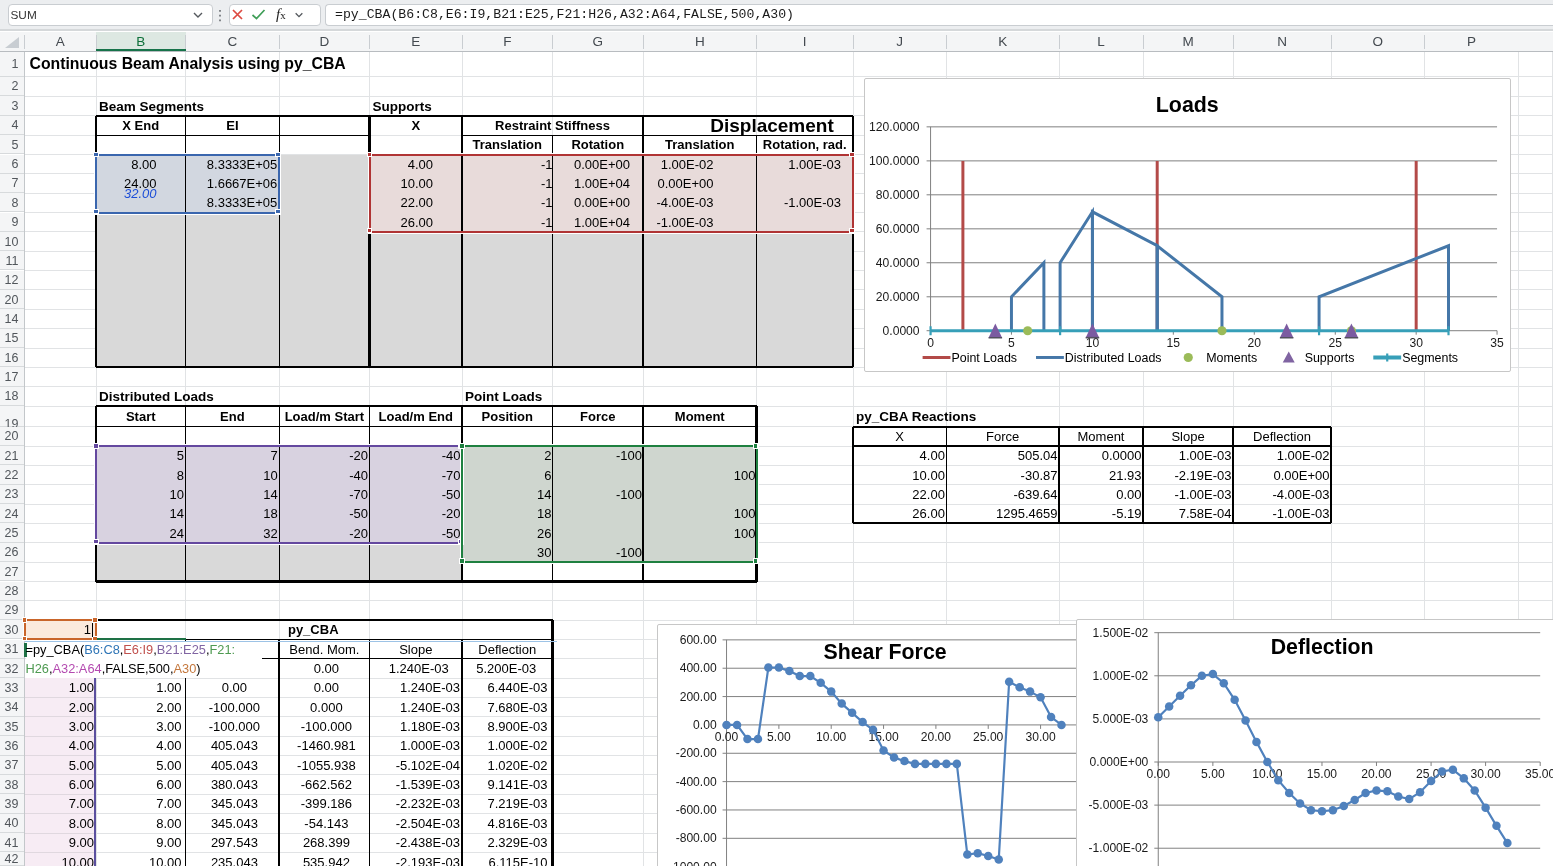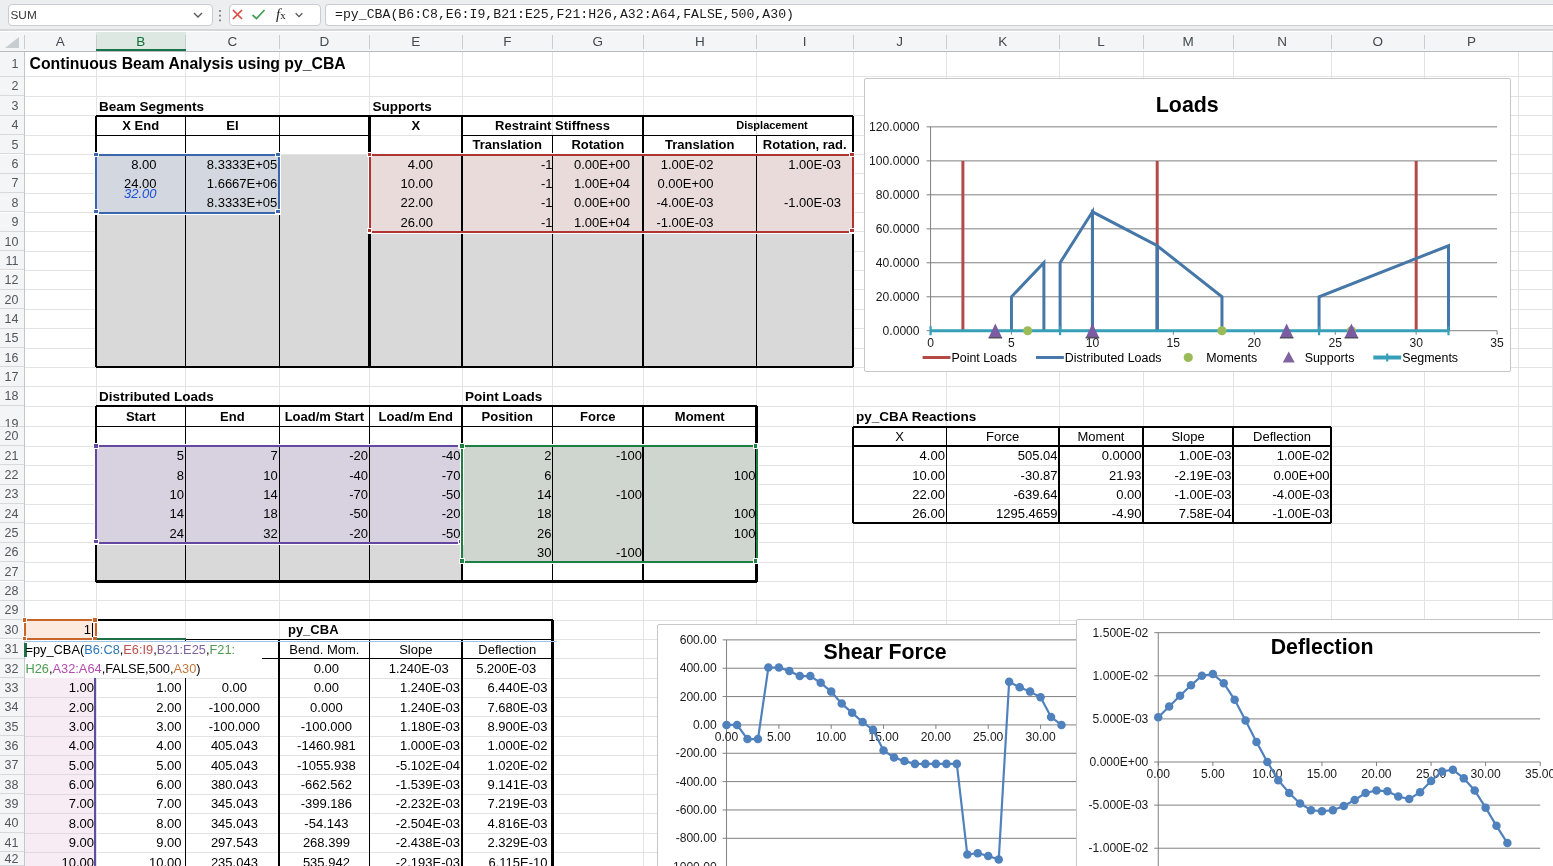--- a/index.html
+++ b/index.html
@@ -247,21 +247,21 @@
     <div style="left:368.4px;top:115.8px;width:2.2px;height:251.6px;background:#000;"></div>
     <div style="left:851.9px;top:115.8px;width:2.2px;height:251.6px;background:#000;"></div>
     <div style="left:461.4px;top:115.8px;width:1.3px;height:251.6px;background:#000;"></div>
     <div style="left:551.9px;top:135.1px;width:1.3px;height:232.2px;background:#000;"></div>
     <div style="left:641.9px;top:115.8px;width:2.2px;height:251.6px;background:#000;"></div>
     <div style="left:755.9px;top:135.1px;width:1.3px;height:232.2px;background:#000;"></div>
     <div style="left:462.0px;top:134.5px;width:391.0px;height:1.3px;background:#000;"></div>
     <div style="left:369.5px;top:153.8px;width:483.5px;height:1.3px;background:#000;"></div>
     <div style="left:369.5px;top:115.8px;width:92.5px;height:19.4px;display:flex;align-items:center;justify-content:center;font-size:13.0px;font-weight:bold;color:#000;white-space:nowrap;">X</div>
     <div style="left:462.0px;top:115.8px;width:181.0px;height:19.4px;display:flex;align-items:center;justify-content:center;font-size:13.0px;font-weight:bold;color:#000;white-space:nowrap;">Restraint Stiffness</div>
-    <div style="left:643.0px;top:115.8px;width:210.0px;height:19.4px;display:flex;align-items:center;justify-content:center;font-size:11px;font-weight:bold;color:#000;white-space:nowrap;padding-left:48px;">Displacement</div>
+    <div style="left:643.0px;top:115.8px;width:210.0px;height:19.4px;display:flex;align-items:center;justify-content:center;font-size:19px;font-weight:bold;color:#000;white-space:nowrap;padding-left:48px;">Displacement</div>
     <div style="left:462.0px;top:135.1px;width:90.5px;height:19.3px;display:flex;align-items:center;justify-content:center;font-size:13.0px;font-weight:bold;color:#000;white-space:nowrap;">Translation</div>
     <div style="left:552.5px;top:135.1px;width:90.5px;height:19.3px;display:flex;align-items:center;justify-content:center;font-size:13.0px;font-weight:bold;color:#000;white-space:nowrap;">Rotation</div>
     <div style="left:643.0px;top:135.1px;width:113.5px;height:19.3px;display:flex;align-items:center;justify-content:center;font-size:13.0px;font-weight:bold;color:#000;white-space:nowrap;">Translation</div>
     <div style="left:756.5px;top:135.1px;width:96.5px;height:19.3px;display:flex;align-items:center;justify-content:center;font-size:13.0px;font-weight:bold;color:#000;white-space:nowrap;">Rotation, rad.</div>
     <div style="left:369.5px;top:154.5px;width:68.5px;height:19.3px;display:flex;align-items:center;justify-content:flex-end;padding-right:5px;font-size:13.0px;font-weight:normal;color:#000;white-space:nowrap;">4.00</div>
     <div style="left:462.0px;top:154.5px;width:95.5px;height:19.3px;display:flex;align-items:center;justify-content:flex-end;padding-right:5px;font-size:13.0px;font-weight:normal;color:#000;white-space:nowrap;">-1</div>
     <div style="left:552.5px;top:154.5px;width:82.5px;height:19.3px;display:flex;align-items:center;justify-content:flex-end;padding-right:5px;font-size:13.0px;font-weight:normal;color:#000;white-space:nowrap;">0.00E+00</div>
     <div style="left:643.0px;top:154.5px;width:75.5px;height:19.3px;display:flex;align-items:center;justify-content:flex-end;padding-right:5px;font-size:13.0px;font-weight:normal;color:#000;white-space:nowrap;">1.00E-02</div>
     <div style="left:756.5px;top:154.5px;width:89.5px;height:19.3px;display:flex;align-items:center;justify-content:flex-end;padding-right:5px;font-size:13.0px;font-weight:normal;color:#000;white-space:nowrap;">1.00E-03</div>
     <div style="left:369.5px;top:173.8px;width:68.5px;height:19.3px;display:flex;align-items:center;justify-content:flex-end;padding-right:5px;font-size:13.0px;font-weight:normal;color:#000;white-space:nowrap;">10.00</div>
@@ -358,21 +358,21 @@
     <div style="left:1059.0px;top:465.4px;width:84.0px;height:19.3px;display:flex;align-items:center;justify-content:flex-end;padding-right:1.5px;font-size:13.0px;font-weight:normal;color:#000;white-space:nowrap;">21.93</div>
     <div style="left:1143.0px;top:465.4px;width:90.0px;height:19.3px;display:flex;align-items:center;justify-content:flex-end;padding-right:1.5px;font-size:13.0px;font-weight:normal;color:#000;white-space:nowrap;">-2.19E-03</div>
     <div style="left:1233.0px;top:465.4px;width:98.0px;height:19.3px;display:flex;align-items:center;justify-content:flex-end;padding-right:1.5px;font-size:13.0px;font-weight:normal;color:#000;white-space:nowrap;">0.00E+00</div>
     <div style="left:853.0px;top:484.7px;width:93.4px;height:19.4px;display:flex;align-items:center;justify-content:flex-end;padding-right:1.5px;font-size:13.0px;font-weight:normal;color:#000;white-space:nowrap;">22.00</div>
     <div style="left:946.4px;top:484.7px;width:112.6px;height:19.4px;display:flex;align-items:center;justify-content:flex-end;padding-right:1.5px;font-size:13.0px;font-weight:normal;color:#000;white-space:nowrap;">-639.64</div>
     <div style="left:1059.0px;top:484.7px;width:84.0px;height:19.4px;display:flex;align-items:center;justify-content:flex-end;padding-right:1.5px;font-size:13.0px;font-weight:normal;color:#000;white-space:nowrap;">0.00</div>
     <div style="left:1143.0px;top:484.7px;width:90.0px;height:19.4px;display:flex;align-items:center;justify-content:flex-end;padding-right:1.5px;font-size:13.0px;font-weight:normal;color:#000;white-space:nowrap;">-1.00E-03</div>
     <div style="left:1233.0px;top:484.7px;width:98.0px;height:19.4px;display:flex;align-items:center;justify-content:flex-end;padding-right:1.5px;font-size:13.0px;font-weight:normal;color:#000;white-space:nowrap;">-4.00E-03</div>
     <div style="left:853.0px;top:504.1px;width:93.4px;height:19.3px;display:flex;align-items:center;justify-content:flex-end;padding-right:1.5px;font-size:13.0px;font-weight:normal;color:#000;white-space:nowrap;">26.00</div>
     <div style="left:946.4px;top:504.1px;width:112.6px;height:19.3px;display:flex;align-items:center;justify-content:flex-end;padding-right:1.5px;font-size:13.0px;font-weight:normal;color:#000;white-space:nowrap;">1295.4659</div>
-    <div style="left:1059.0px;top:504.1px;width:84.0px;height:19.3px;display:flex;align-items:center;justify-content:flex-end;padding-right:1.5px;font-size:13.0px;font-weight:normal;color:#000;white-space:nowrap;">-4.90</div>
+    <div style="left:1059.0px;top:504.1px;width:84.0px;height:19.3px;display:flex;align-items:center;justify-content:flex-end;padding-right:1.5px;font-size:13.0px;font-weight:normal;color:#000;white-space:nowrap;">-5.19</div>
     <div style="left:1143.0px;top:504.1px;width:90.0px;height:19.3px;display:flex;align-items:center;justify-content:flex-end;padding-right:1.5px;font-size:13.0px;font-weight:normal;color:#000;white-space:nowrap;">7.58E-04</div>
     <div style="left:1233.0px;top:504.1px;width:98.0px;height:19.3px;display:flex;align-items:center;justify-content:flex-end;padding-right:1.5px;font-size:13.0px;font-weight:normal;color:#000;white-space:nowrap;">-1.00E-03</div>
     <div style="left:96.0px;top:619.0px;width:456.5px;height:2.2px;background:#000;"></div>
     <div style="left:551.4px;top:620.1px;width:2.2px;height:245.9px;background:#000;"></div>
     <div style="left:278.2px;top:639.5px;width:2.2px;height:226.5px;background:#000;"></div>
     <div style="left:184.8px;top:639.5px;width:1.3px;height:226.5px;background:#000;"></div>
     <div style="left:368.9px;top:639.5px;width:1.3px;height:226.5px;background:#000;"></div>
     <div style="left:461.4px;top:639.5px;width:1.3px;height:226.5px;background:#000;"></div>
     <div style="left:96.0px;top:638.9px;width:456.5px;height:1.3px;background:#000;"></div>
     <div style="left:85.0px;top:620.1px;width:456.5px;height:19.4px;display:flex;align-items:center;justify-content:center;font-size:13.0px;font-weight:bold;color:#000;white-space:nowrap;">py_CBA</div>

